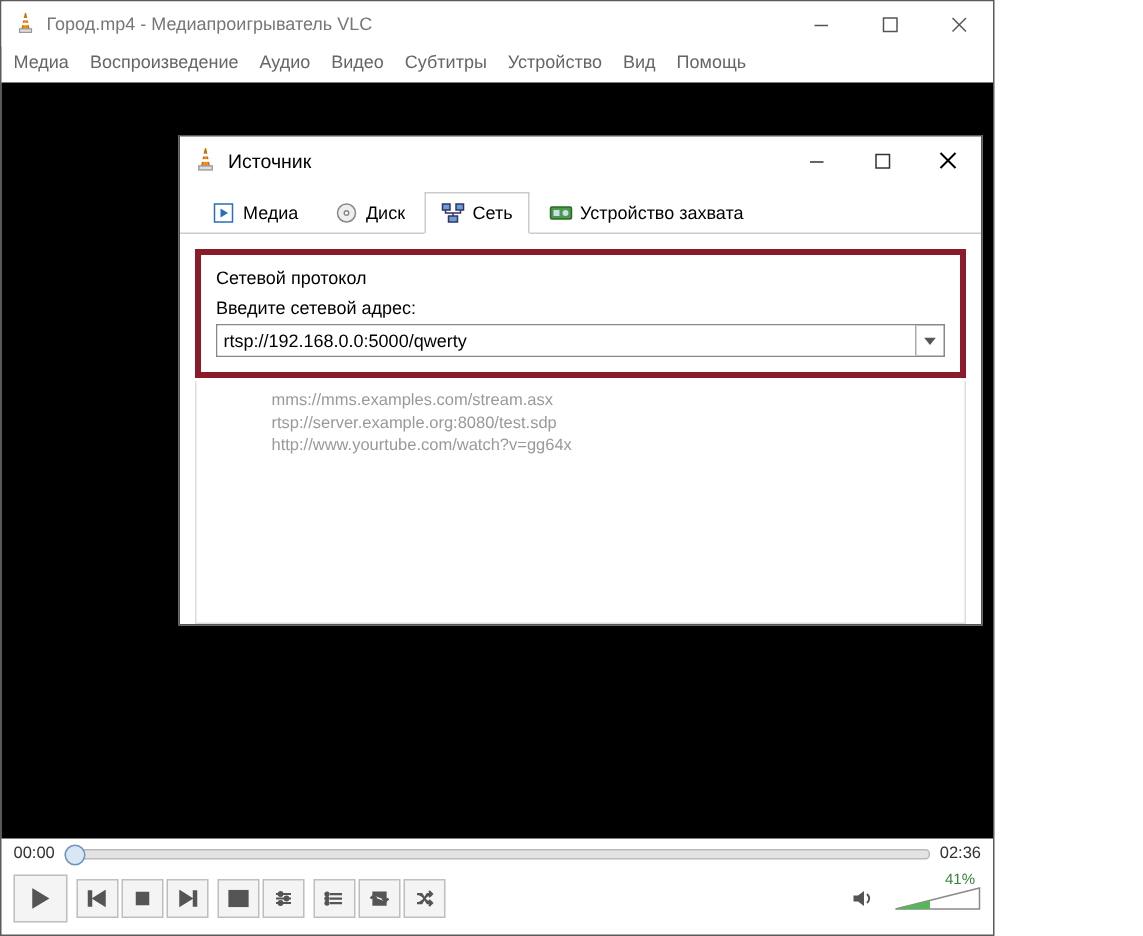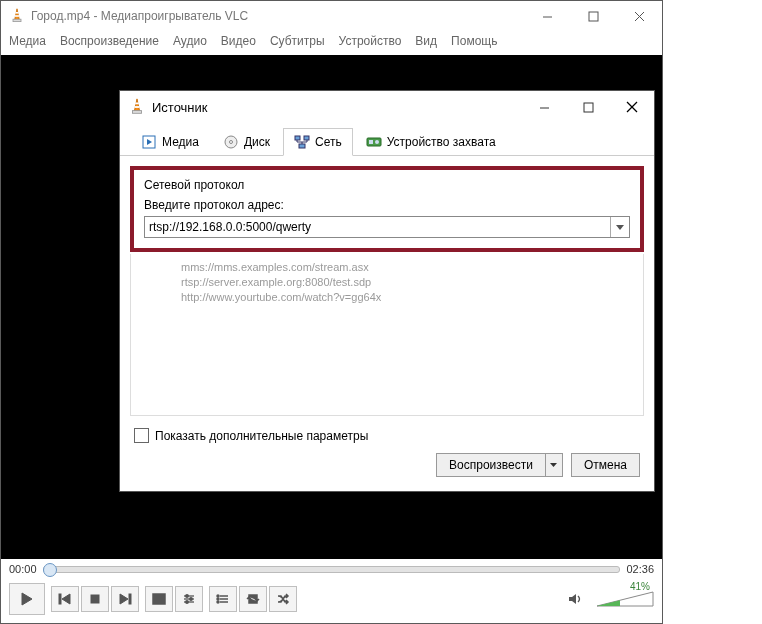--- a/index.html
+++ b/index.html
@@ -155,54 +155,37 @@
               <rect x="1" y="4" width="14" height="8" rx="1" fill="#4a9a4a" stroke="#276b27"></rect>
               <rect x="3" y="6" width="4" height="4" fill="#cde"></rect>
               <circle cx="11" cy="8" r="2" fill="#cde"></circle>
             </svg>
           <span>Устройство захвата</span>
         </div>
       </div>
 
       <div class="highlight">
         <div class="fieldset-label">Сетевой протокол</div>
-        <div class="prompt">Введите протокол адрес:</div>
+        <div class="prompt">Введите сетевой адрес:</div>
         <div class="combo">
           <input value="rtsp://192.168.0.0:5000/qwerty" style="">
           <div class="dd">
               <svg width="8" height="5" viewBox="0 0 8 5">
                 <path d="M0 0 L8 0 L4 5 Z" fill="#555"></path>
               </svg>
             </div>
         </div>
       </div>
 
       <div class="examples">
         <div>mms://mms.examples.com/stream.asx</div>
         <div>rtsp://server.example.org:8080/test.sdp</div>
         <div>http://www.yourtube.com/watch?v=gg64x</div>
       </div>
 
-      <div class="dlg-bottom">
-        <div class="showmore">
-          <div class="chk"></div>
-          <span>Показать дополнительные параметры</span>
-        </div>
-        <div class="dlg-buttons">
-          <div class="btn-split">
-            <div class="btn">Воспроизвести</div>
-            <div class="btn-dd">
-                <svg width="7" height="4" viewBox="0 0 7 4">
-                  <path d="M0 0 L7 0 L3.5 4 Z" fill="#333"></path>
-                </svg>
-              </div>
-          </div>
-          <div class="btn">Отмена</div>
-        </div>
-      </div>
     </div>
 
   </div>
 
   <div class="timebar">
     <span>00:00</span>
     <div class="track-wrap">
       <div class="track"></div>
       <div class="knob"></div>
     </div>

